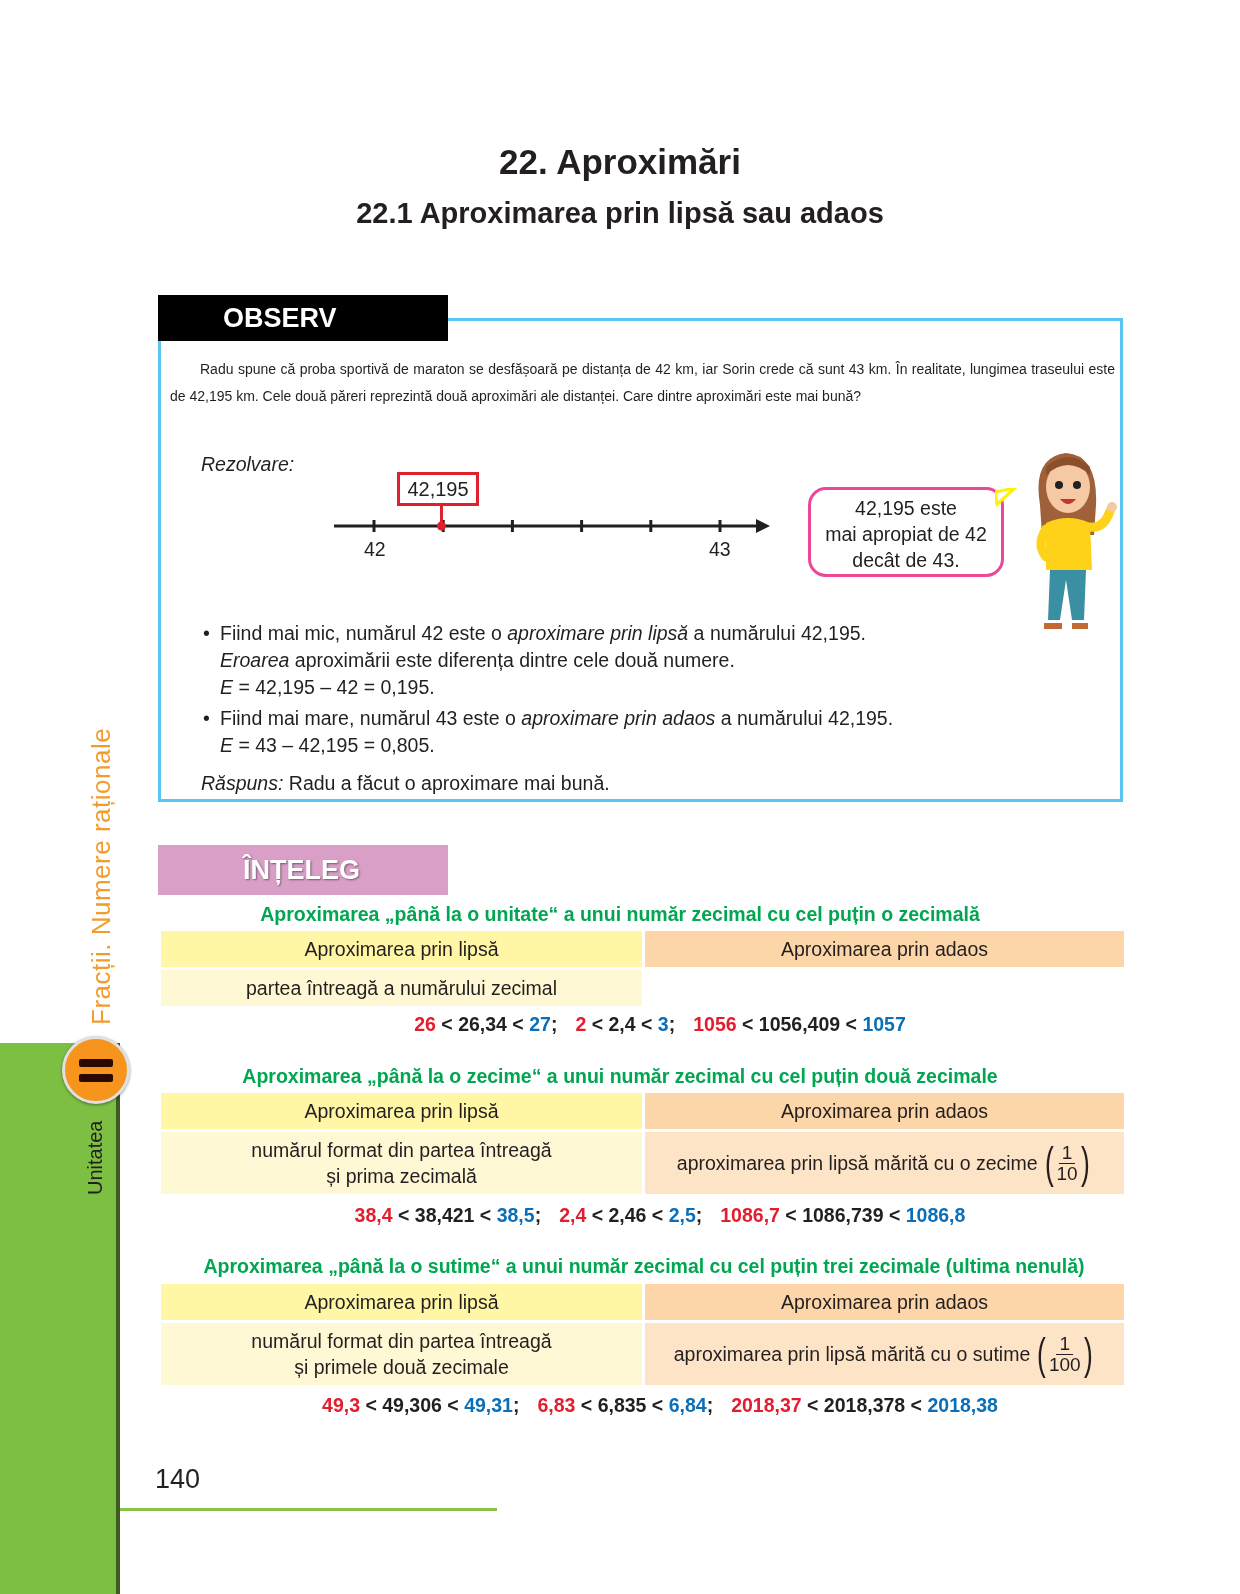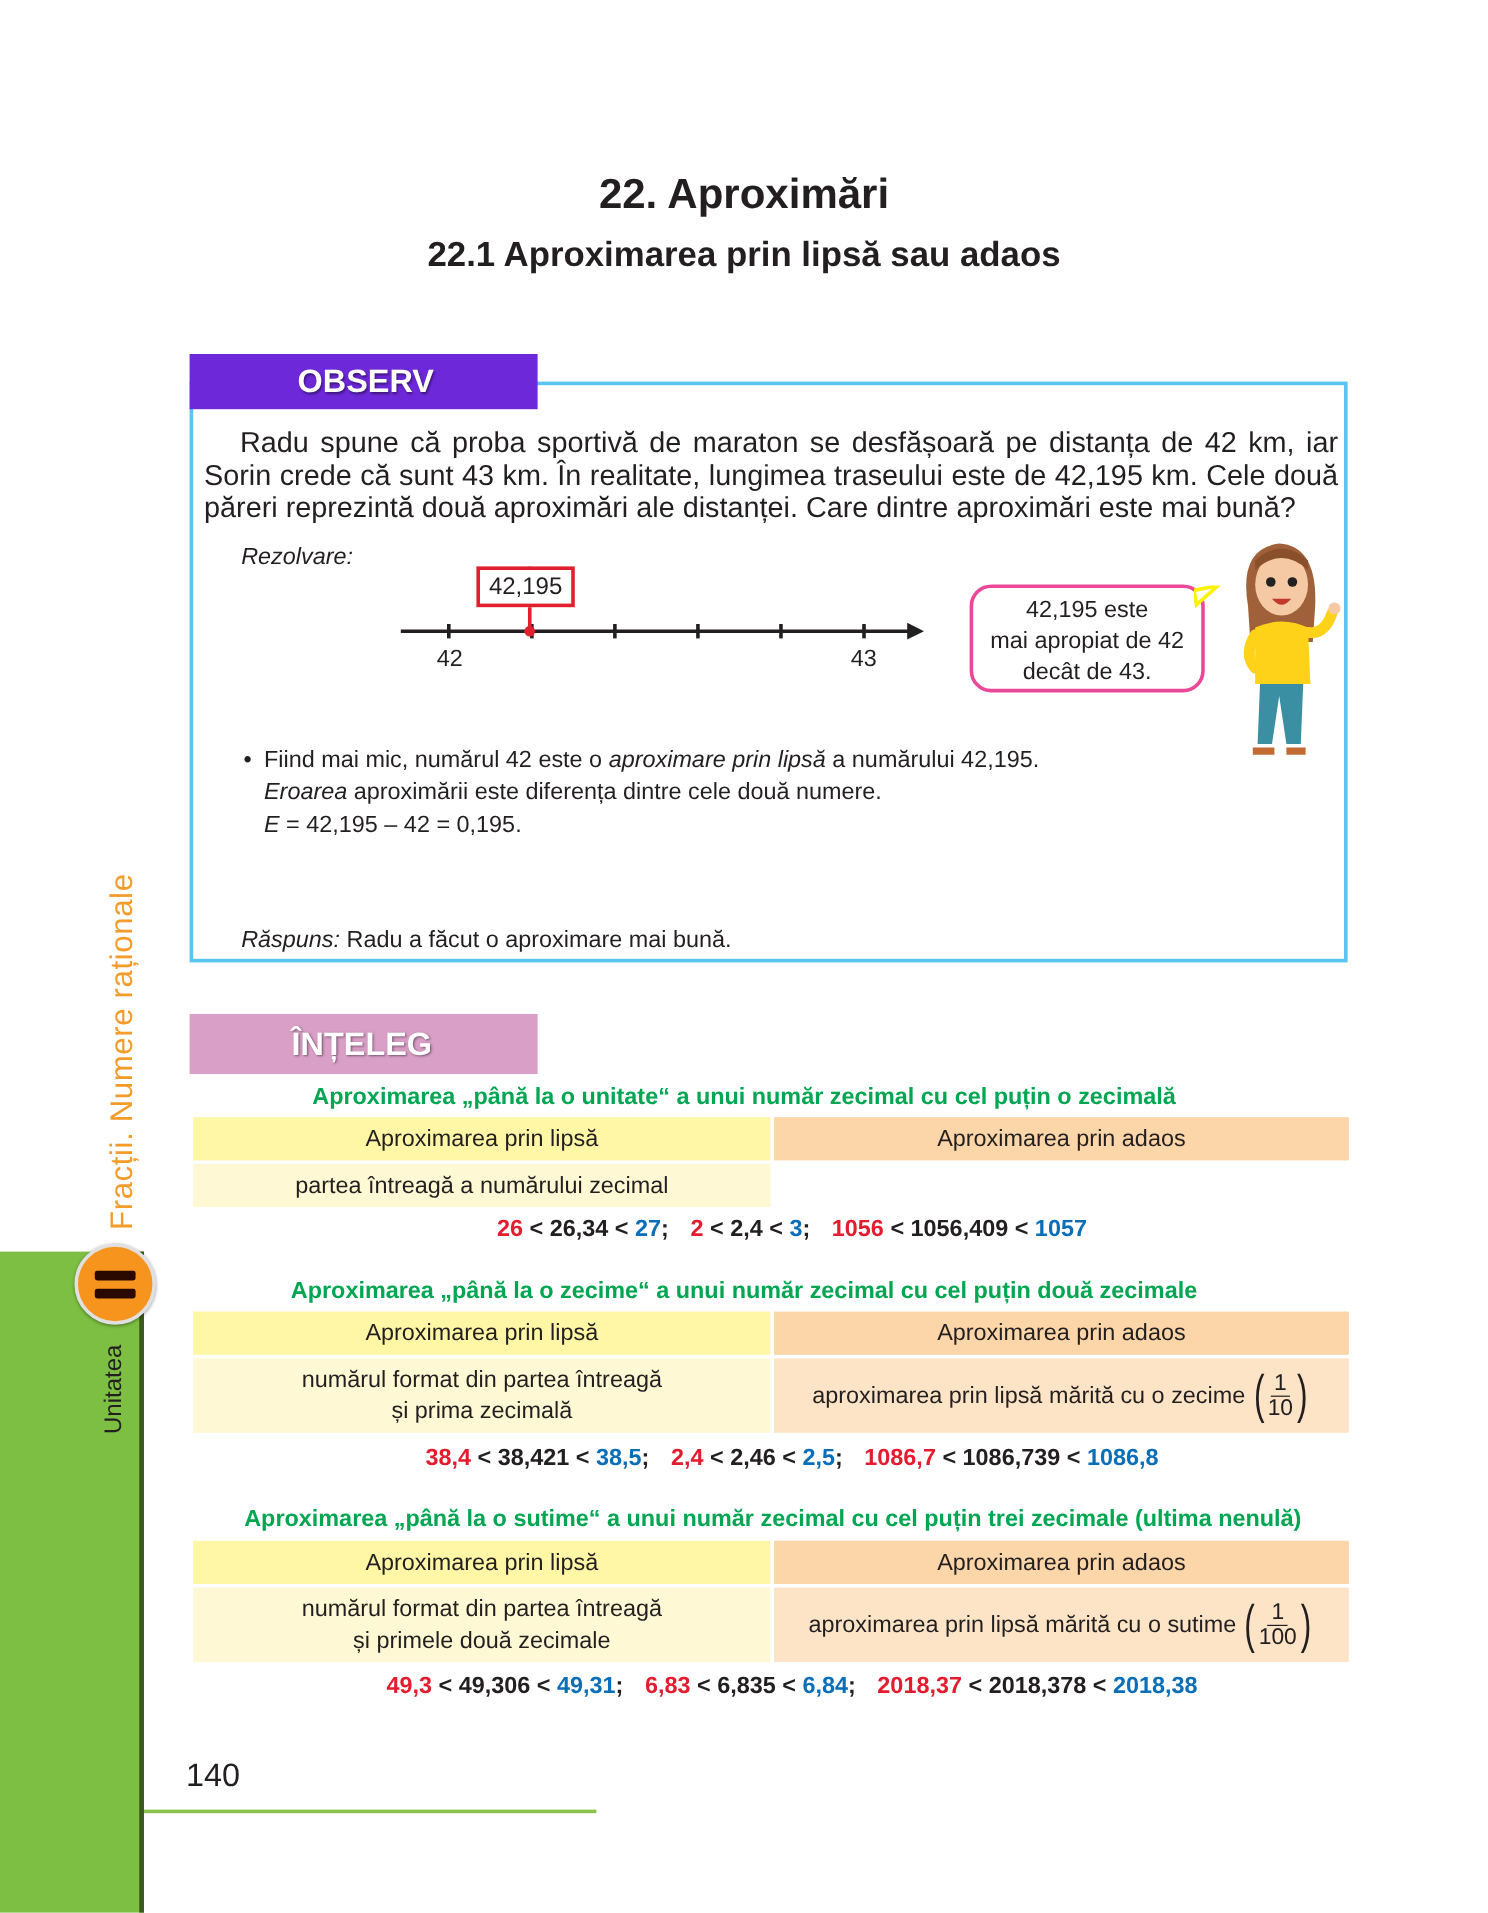--- a/index.html
+++ b/index.html
@@ -13,22 +13,22 @@
   .unit-badge .bar { width: 34px; height: 8px; background: #2a0a00; border-radius: 2px; }
   .chapter-label { position: absolute; left: 86px; top: 1025px; transform-origin: left top; transform: rotate(-90deg); font-size: 26px; color: #f39c2b; white-space: nowrap; letter-spacing: 0.5px; }
 
   
   .title { position: absolute; left: 0; width: 1240px; text-align: center; font-weight: bold; }
   .title-main { top: 142px; font-size: 35px; }
   .title-sub { top: 197px; font-size: 29px; }
 
   
   .observ-box { position: absolute; left: 158px; top: 318px; width: 965px; height: 484px; border: 3px solid #5bc5f2; }
-  .observ-tab { position: absolute; left: 158px; top: 295px; width: 290px; height: 46px; background: #6d28d9; color: #fff; font-weight: bold; font-size: 27px; padding-left: 90px; line-height: 46px; text-shadow: 1px 1px 2px rgba(0,0,0,0.45); }
-  .para { position: absolute; left: 170px; top: 356px; width: 945px; font-size: 24px; line-height: 27px; text-align: justify; }
+  .observ-tab { position: absolute; left: 158px; top: 295px; width: 290px; height: 46px; background: #000000; color: #fff; font-weight: bold; font-size: 27px; padding-left: 65px; line-height: 46px; text-shadow: 1px 1px 2px rgba(0,0,0,0.45); }
+  .para { position: absolute; left: 170px; top: 356px; width: 945px; font-size: 14px; line-height: 27px; text-align: justify; }
   .para .indent { display: inline-block; width: 30px; }
   .rezolvare { position: absolute; left: 201px; top: 453px; font-size: 19.5px; font-style: italic; text-align: center; }
 
   .numline { position: absolute; left: 330px; top: 470px; width: 470px; height: 110px; }
   .label-box { position: absolute; left: 397px; top: 472px; width: 82px; height: 34px; border: 3px solid #e0202e; font-size: 20px; text-align: center; line-height: 28px; background: #fff; }
   .tick-label { position: absolute; font-size: 19.5px; }
 
   .bubble { position: absolute; left: 808px; top: 487px; width: 196px; height: 90px; border: 3px solid #ec4899; border-radius: 18px; background: #fff; font-size: 19.5px; text-align: center; line-height: 26px; padding-top: 5px; }
   .girl { position: absolute; left: 1018px; top: 445px; width: 100px; height: 200px; }
 
@@ -118,20 +118,24 @@
   <path d="M26 178 L44 178 L44 184 L26 184 Z" fill="#c26a34"></path>
   <path d="M54 178 L70 178 L70 184 L54 184 Z" fill="#c26a34"></path>
 </svg>
 
 <div class="bullets">
   <div class="bullet">
     <span>Fiind mai mic, numărul 42 este o </span><i>aproximare prin lipsă</i><span> a numărului 42,195.</span><br>
     <i>Eroarea</i><span> aproximării este diferența dintre cele două numere.</span><br>
     <i>E</i><span> = 42,195 – 42 = 0,195.</span>
   </div>
+  <div class="bullet">
+    <span>Fiind mai mare, numărul 43 este o </span><i>aproximare prin adaos</i><span> a numărului 42,195.</span><br>
+    <i>E</i><span> = 43 – 42,195 = 0,805.</span>
+  </div>
 </div>
 <div class="answer"><i>Răspuns:</i><span> Radu a făcut o aproximare mai bună.</span></div>
 
 <div class="inteleg-tab">ÎNȚELEG</div>
 
 <div class="sec-title" style="top:903px;">Aproximarea „până la o unitate“ a unui număr zecimal cu cel puțin o zecimală</div>
 <div class="tbl" style="top:931px;">
   <div class="cell c-yh" style="height:36px;">Aproximarea prin lipsă</div>
   <div class="cell c-oh" style="height:36px;">Aproximarea prin adaos</div>
   <div class="cell c-yb" style="height:36px;">partea întreagă a numărului zecimal</div>

